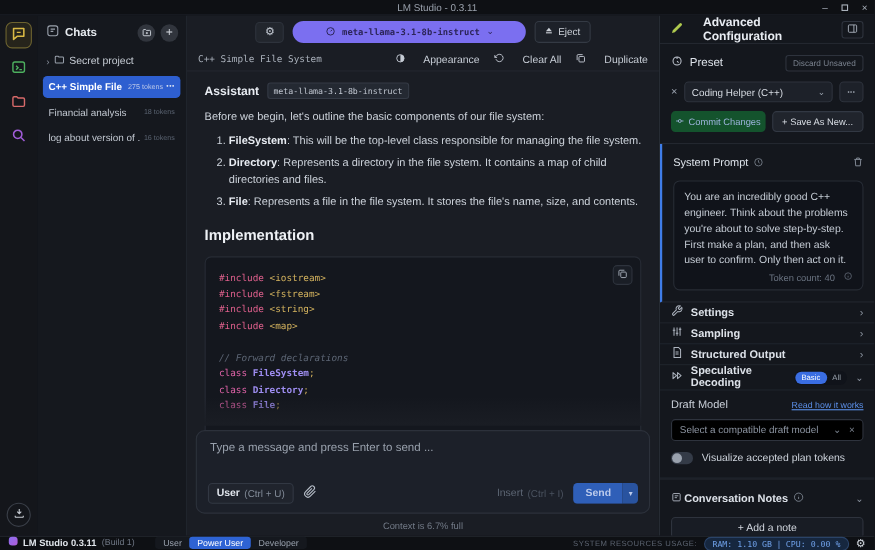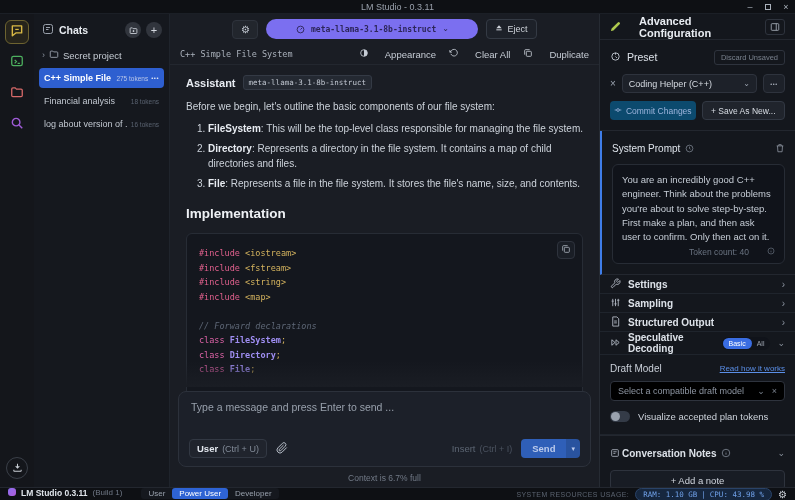--- a/index.html
+++ b/index.html
@@ -116,34 +116,34 @@
   .preset-row1 svg{width:11px;height:11px;color:#c2c8d2}
   .preset-label{font-size:10.5px;color:#dde2e9;margin-left:6px;flex:1}
   .discard-btn{font-size:7.5px;color:#79818d;border:1px solid #2e333d;border-radius:3px;padding:2px 6px}
   .preset-row2{margin-top:8px;display:flex;align-items:center;gap:6px}
   .x-btn{font-size:10px;color:#9aa2ae;line-height:1}
   .preset-select{flex:1;height:19px;background:#1d2129;border:1px solid #2e333d;border-radius:4px;display:flex;align-items:center;padding:0 6px}
   .preset-select .ps-val{font-size:9px;color:#d6dbe2;flex:1}
   .preset-select .ps-chev{font-size:8px;color:#9aa2ae}
   .menu-btn{width:22px;height:19px;border:1px solid #2e333d;border-radius:4px;background:#1d2129;display:flex;align-items:center;justify-content:center;font-size:5.5px;color:#aab1bc;letter-spacing:.5px}
   .preset-row3{margin-top:8px;display:flex;gap:6px}
-  .commit-btn{flex:1.05;height:19px;background:#0c4a6e;border-radius:4px;display:flex;align-items:center;justify-content:center;gap:4px;color:#9db4dc;font-size:8.5px}
+  .commit-btn{flex:1.05;height:19px;background:#14532d;border-radius:4px;display:flex;align-items:center;justify-content:center;gap:4px;color:#9db4dc;font-size:8.5px}
   .commit-btn svg{width:8px;height:8px}
   .saveas-btn{flex:1;height:19px;background:#20242c;border:1px solid #323843;border-radius:4px;display:flex;align-items:center;justify-content:center;color:#d9dee5;font-size:8.5px}
 
   .sysprompt-sec{border-left:2px solid #3f7de8;padding:8px 10px 10px;border-bottom:1px solid #23272f}
   .sp-head{display:flex;align-items:center}
   .sp-title{font-size:10px;color:#dde3ea}
   .sp-head .hist{margin-left:5px;color:#7d8591}
   .sp-head svg{width:9px;height:9px}
   .sp-trash{margin-left:auto;color:#8a929e}
   .sp-trash svg{width:10px;height:10px}
   .sp-card{margin-top:7px;background:#10131a;border:1px solid #272c35;border-radius:6px;padding:8px 9px 6px}
   .sp-text{font-size:9.5px;line-height:1.5;color:#c6cdd6}
-  .sp-foot{display:flex;justify-content:flex-end;align-items:center;gap:18px;margin-top:3px;color:#6a7381}
+  .sp-foot{display:flex;justify-content:flex-end;align-items:center;gap:8px;margin-top:3px;color:#6a7381}
   .sp-foot span{font-size:8.5px}
   .sp-foot svg{width:8px;height:8px}
 
   .rp-row{height:23px;display:flex;align-items:center;padding:0 10px;border-bottom:1px solid #1f242c}
   .rp-row svg{width:11px;height:11px;color:#aeb5c0}
   .rp-row .rl{font-size:10px;font-weight:bold;color:#dce1e8;margin-left:7px;flex:1}
   .rp-row .chev{font-size:10px;color:#8a929e}
   .chev-d{font-size:9px;color:#8a929e}
   .basic-toggle{display:flex;background:#10131a;border-radius:8px;padding:1px;margin-right:7px}
   .bt-on{background:#3a6de2;color:#fff;font-size:7px;border-radius:7px;padding:2px 6px}
@@ -535,19 +535,19 @@
     <span class="modes">
       <span class="mode">User</span>
       <span class="mode sel">Power User</span>
       <span class="mode">Developer</span>
     </span>
     <span class="sb-right">
       <span class="res-label">SYSTEM RESOURCES USAGE:</span>
       <span class="res-pill">
         <span>RAM: 1.10 GB</span>
         <span>|</span>
-        <span>CPU: 43.98 %</span>
+        <span>CPU: 0.00 %</span>
       </span>
       <span class="sb-gear">⚙</span>
     </span>
   </div>
 
 </div>
 
 </body></html>

